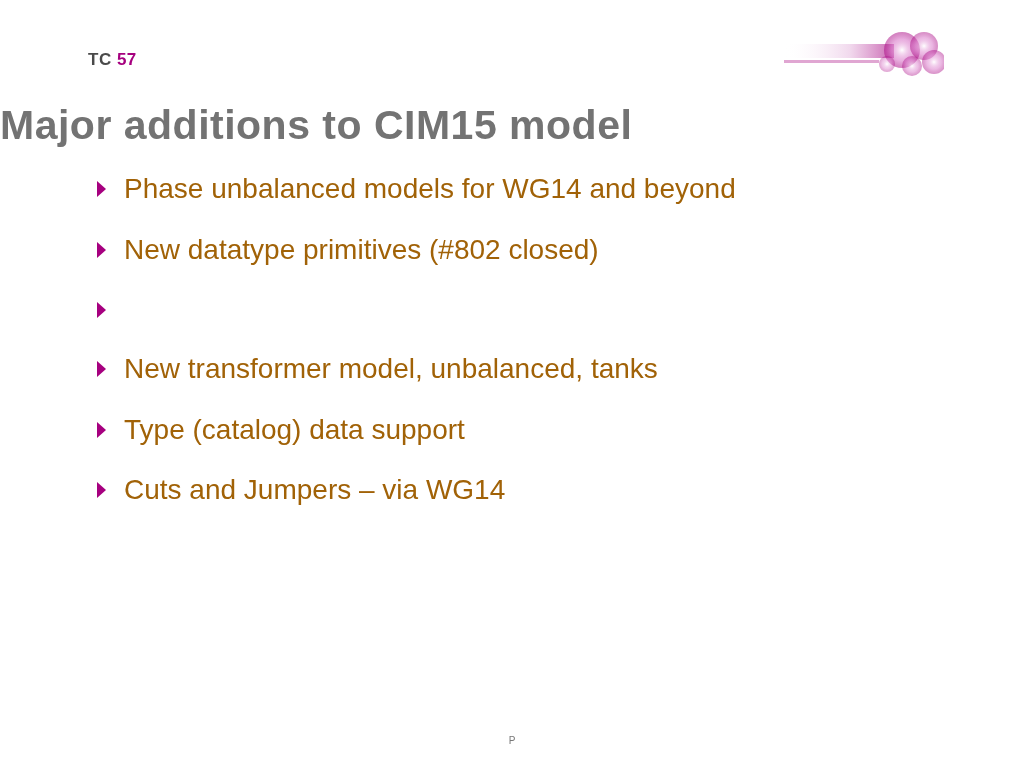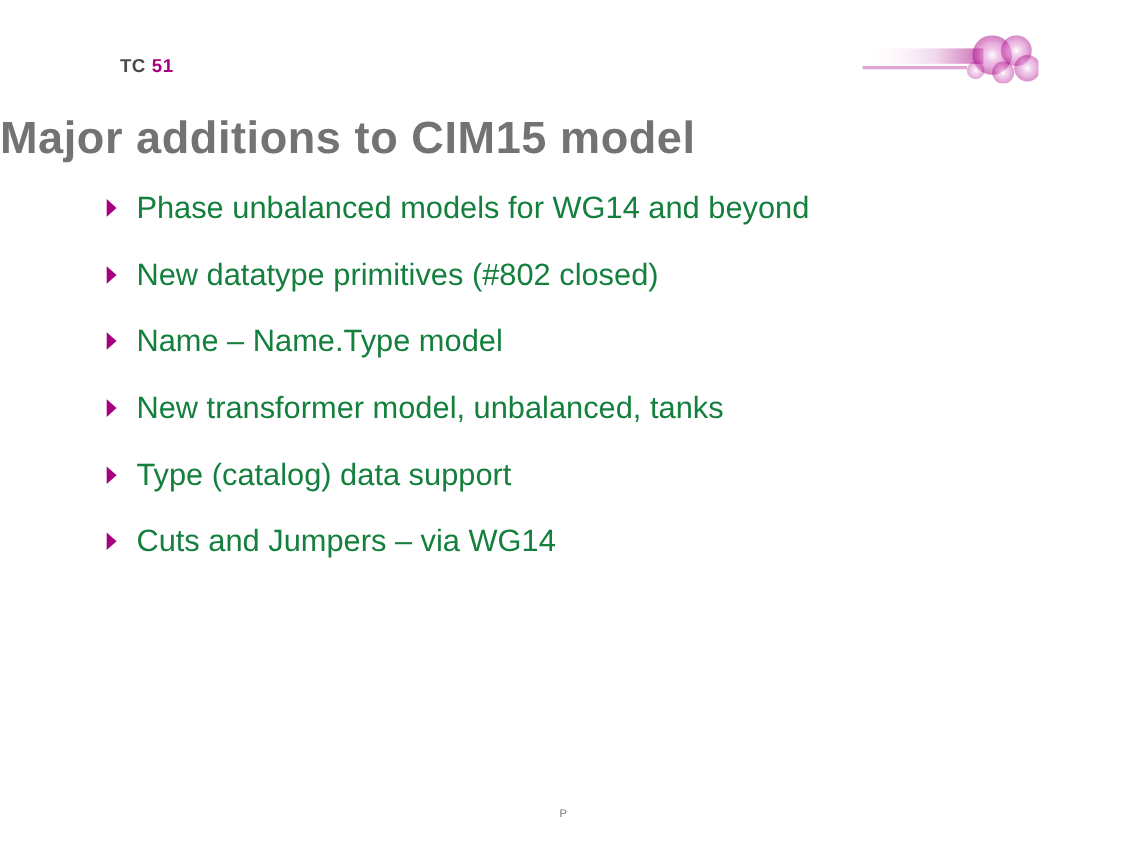--- a/index.html
+++ b/index.html
@@ -21,21 +21,20 @@
   .header-label {
     position: absolute;
     top: 50px;
     left: 88px;
     font-size: 17px;
     font-weight: bold;
     letter-spacing: 0.5px;
   }
   .header-label .tc {
     color: #4a4a4a;
-    margin-left: 21px;
   }
   .header-label .num {
     color: #a6007f;
   }
   .decor {
     position: absolute;
     top: 32px;
     right: 80px;
     width: 160px;
     height: 44px;
@@ -78,41 +77,41 @@
     left: 0;
     top: 2px;
     width: 0;
     height: 0;
     border-top: 8px solid transparent;
     border-bottom: 8px solid transparent;
     border-left: 9px solid #a6007f;
   }
   .bullet-text {
     font-size: 28px;
-    color: #15803d;
+    color: #a16207;
     line-height: 1.15;
   }
   .footer-p {
     position: absolute;
     bottom: 22px;
     left: 0;
     width: 1024px;
     text-align: center;
     font-size: 10px;
     color: #777;
   }
 </style>
 </head>
 <body>
 
 <div class="slide">
 
   <div class="header-label">
     <span class="tc">TC</span>
-    <span class="num">51</span>
+    <span class="num">57</span>
   </div>
 
   <div class="decor">
     <svg width="160" height="44" viewBox="0 0 160 44">
       <defs>
         <radialGradient id="g1" cx="50%" cy="50%" r="50%">
           <stop offset="0%" stop-color="#ffffff" stop-opacity="0.9"></stop>
           <stop offset="60%" stop-color="#d977c9" stop-opacity="0.6"></stop>
           <stop offset="100%" stop-color="#a6007f" stop-opacity="0.5"></stop>
         </radialGradient>
@@ -138,21 +137,20 @@
     <div class="bullet-row">
       <span class="bullet-icon"></span>
       <span class="bullet-text">Phase unbalanced models for WG14 and beyond</span>
     </div>
     <div class="bullet-row">
       <span class="bullet-icon"></span>
       <span class="bullet-text">New datatype primitives (#802 closed)</span>
     </div>
     <div class="bullet-row">
       <span class="bullet-icon"></span>
-      <span class="bullet-text">Name – Name.Type model</span>
     </div>
     <div class="bullet-row">
       <span class="bullet-icon"></span>
       <span class="bullet-text">New transformer model, unbalanced, tanks</span>
     </div>
     <div class="bullet-row">
       <span class="bullet-icon"></span>
       <span class="bullet-text">Type (catalog) data support</span>
     </div>
     <div class="bullet-row">

